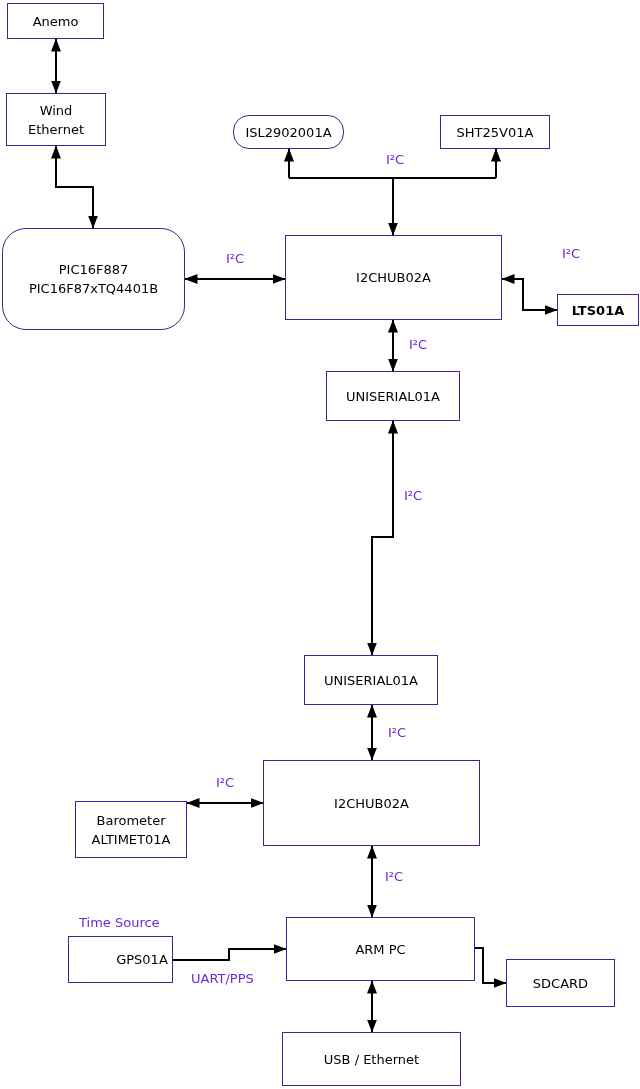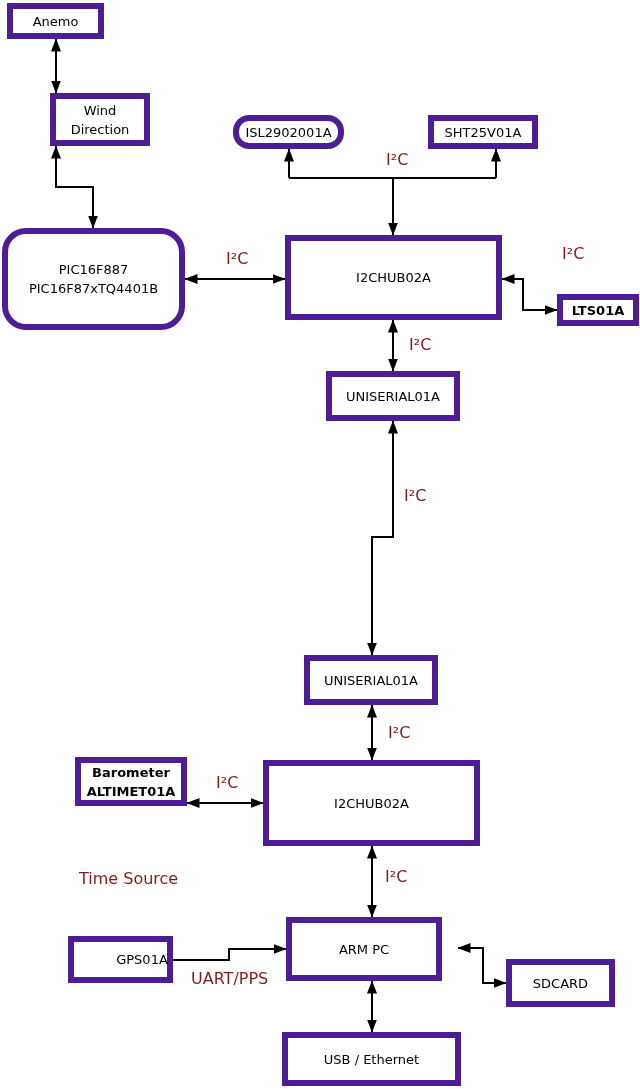--- a/index.html
+++ b/index.html
@@ -19,36 +19,36 @@
     width: 640px; height: 1089px;
   }
   svg.wires path {
     fill: none;
     stroke: #000000;
     stroke-width: 2;
   }
   .node {
     position: absolute;
     background: #ffffff;
-    border: 6px solid #4c1d95;
+    border: 1px solid #4c1d95;
     display: flex;
     flex-direction: column;
     align-items: center;
     justify-content: center;
     text-align: center;
     font-size: 13px;
     line-height: 19px;
     color: #000000;
   }
   .edge-label {
     position: absolute;
-    font-size: 16px;
+    font-size: 13px;
     line-height: 14px;
     white-space: nowrap;
-    color: #7f1d1d;
+    color: #6d28d9;
   }
 </style>
 </head>
 <body>
 
 <div class="canvas">
 
   <svg class="wires" viewBox="0 0 640 1089" xmlns="http://www.w3.org/2000/svg">
     <defs>
       <marker id="arw" viewBox="0 0 13 10" refX="12.5" refY="5" markerWidth="13" markerHeight="10" markerUnits="userSpaceOnUse" orient="auto-start-reverse">
@@ -73,64 +73,64 @@
     <path d="M 372 846 L 372 917" marker-start="url(#arw)" marker-end="url(#arw)"></path>
     <path d="M 173 960 L 229 960 L 229 949 L 286 949" marker-end="url(#arw)"></path>
     <path d="M 458 948 L 483 948 L 483 983 L 506 983" marker-start="url(#arw)" marker-end="url(#arw)"></path>
     <path d="M 372 981 L 372 1032" marker-start="url(#arw)" marker-end="url(#arw)"></path>
   </svg>
 
   <div class="node" style="left:7px; top:3px; width:97px; height:36px;">
     <span>Anemo</span>
   </div>
 
-  <div class="node" style="left:6px; top:93px; width:100px; height:53px;margin-left:44px;">
+  <div class="node" style="left:6px; top:93px; width:100px; height:53px;">
     <span>Wind</span>
-    <span>Direction</span>
+    <span>Ethernet</span>
   </div>
 
   <div class="node" style="left:2px; top:228px; width:183px; height:102px;border-radius:24px;">
     <span>PIC16F887</span>
     <span>PIC16F87xTQ4401B</span>
   </div>
 
   <div class="node" style="left:233px; top:115px; width:111px; height:34px;border-radius:16px;">
     <span>ISL2902001A</span>
   </div>
 
-  <div class="node" style="left:428px; top:115px; width:110px; height:34px;">
+  <div class="node" style="left:440px; top:115px; width:110px; height:34px;">
     <span>SHT25V01A</span>
   </div>
 
   <div class="node" style="left:285px; top:235px; width:217px; height:85px;">
     <span>I2CHUB02A</span>
   </div>
 
   <div class="node" style="left:557px; top:294px; width:82px; height:32px;font-weight:bold;">
     <span>LTS01A</span>
   </div>
 
   <div class="node" style="left:326px; top:371px; width:134px; height:50px;">
     <span>UNISERIAL01A</span>
   </div>
 
   <div class="node" style="left:304px; top:655px; width:134px; height:50px;">
     <span>UNISERIAL01A</span>
   </div>
 
-  <div class="node" style="left:75px; top:757px; width:112px; height:49px;font-weight:bold;">
+  <div class="node" style="left:75px; top:801px; width:112px; height:57px;">
     <span>Barometer</span>
     <span>ALTIMET01A</span>
   </div>
 
   <div class="node" style="left:263px; top:760px; width:217px; height:86px;">
     <span>I2CHUB02A</span>
   </div>
 
-  <div class="node" style="left:286px; top:917px; width:156px; height:64px;">
+  <div class="node" style="left:286px; top:917px; width:189px; height:64px;">
     <span>ARM PC</span>
   </div>
 
   <div class="node" style="left:68px; top:936px; width:105px; height:47px;padding-left:43px;">
     <span>GPS01A</span>
   </div>
 
   <div class="node" style="left:282px; top:1032px; width:179px; height:54px;">
     <span>USB / Ethernet</span>
   </div>
@@ -140,16 +140,16 @@
   </div>
 
   <span class="edge-label" style="left:386px; top:153px;">I²C</span>
   <span class="edge-label" style="left:226px; top:252px;">I²C</span>
   <span class="edge-label" style="left:562px; top:247px;">I²C</span>
   <span class="edge-label" style="left:409px; top:338px;">I²C</span>
   <span class="edge-label" style="left:404px; top:489px;">I²C</span>
   <span class="edge-label" style="left:388px; top:726px;">I²C</span>
   <span class="edge-label" style="left:216px; top:776px;">I²C</span>
   <span class="edge-label" style="left:385px; top:870px;">I²C</span>
-  <span class="edge-label" style="left:79px; top:872px;">Time Source</span>
+  <span class="edge-label" style="left:79px; top:916px;">Time Source</span>
   <span class="edge-label" style="left:191px; top:972px;">UART/PPS</span>
 
 </div>
 
 </body></html>

